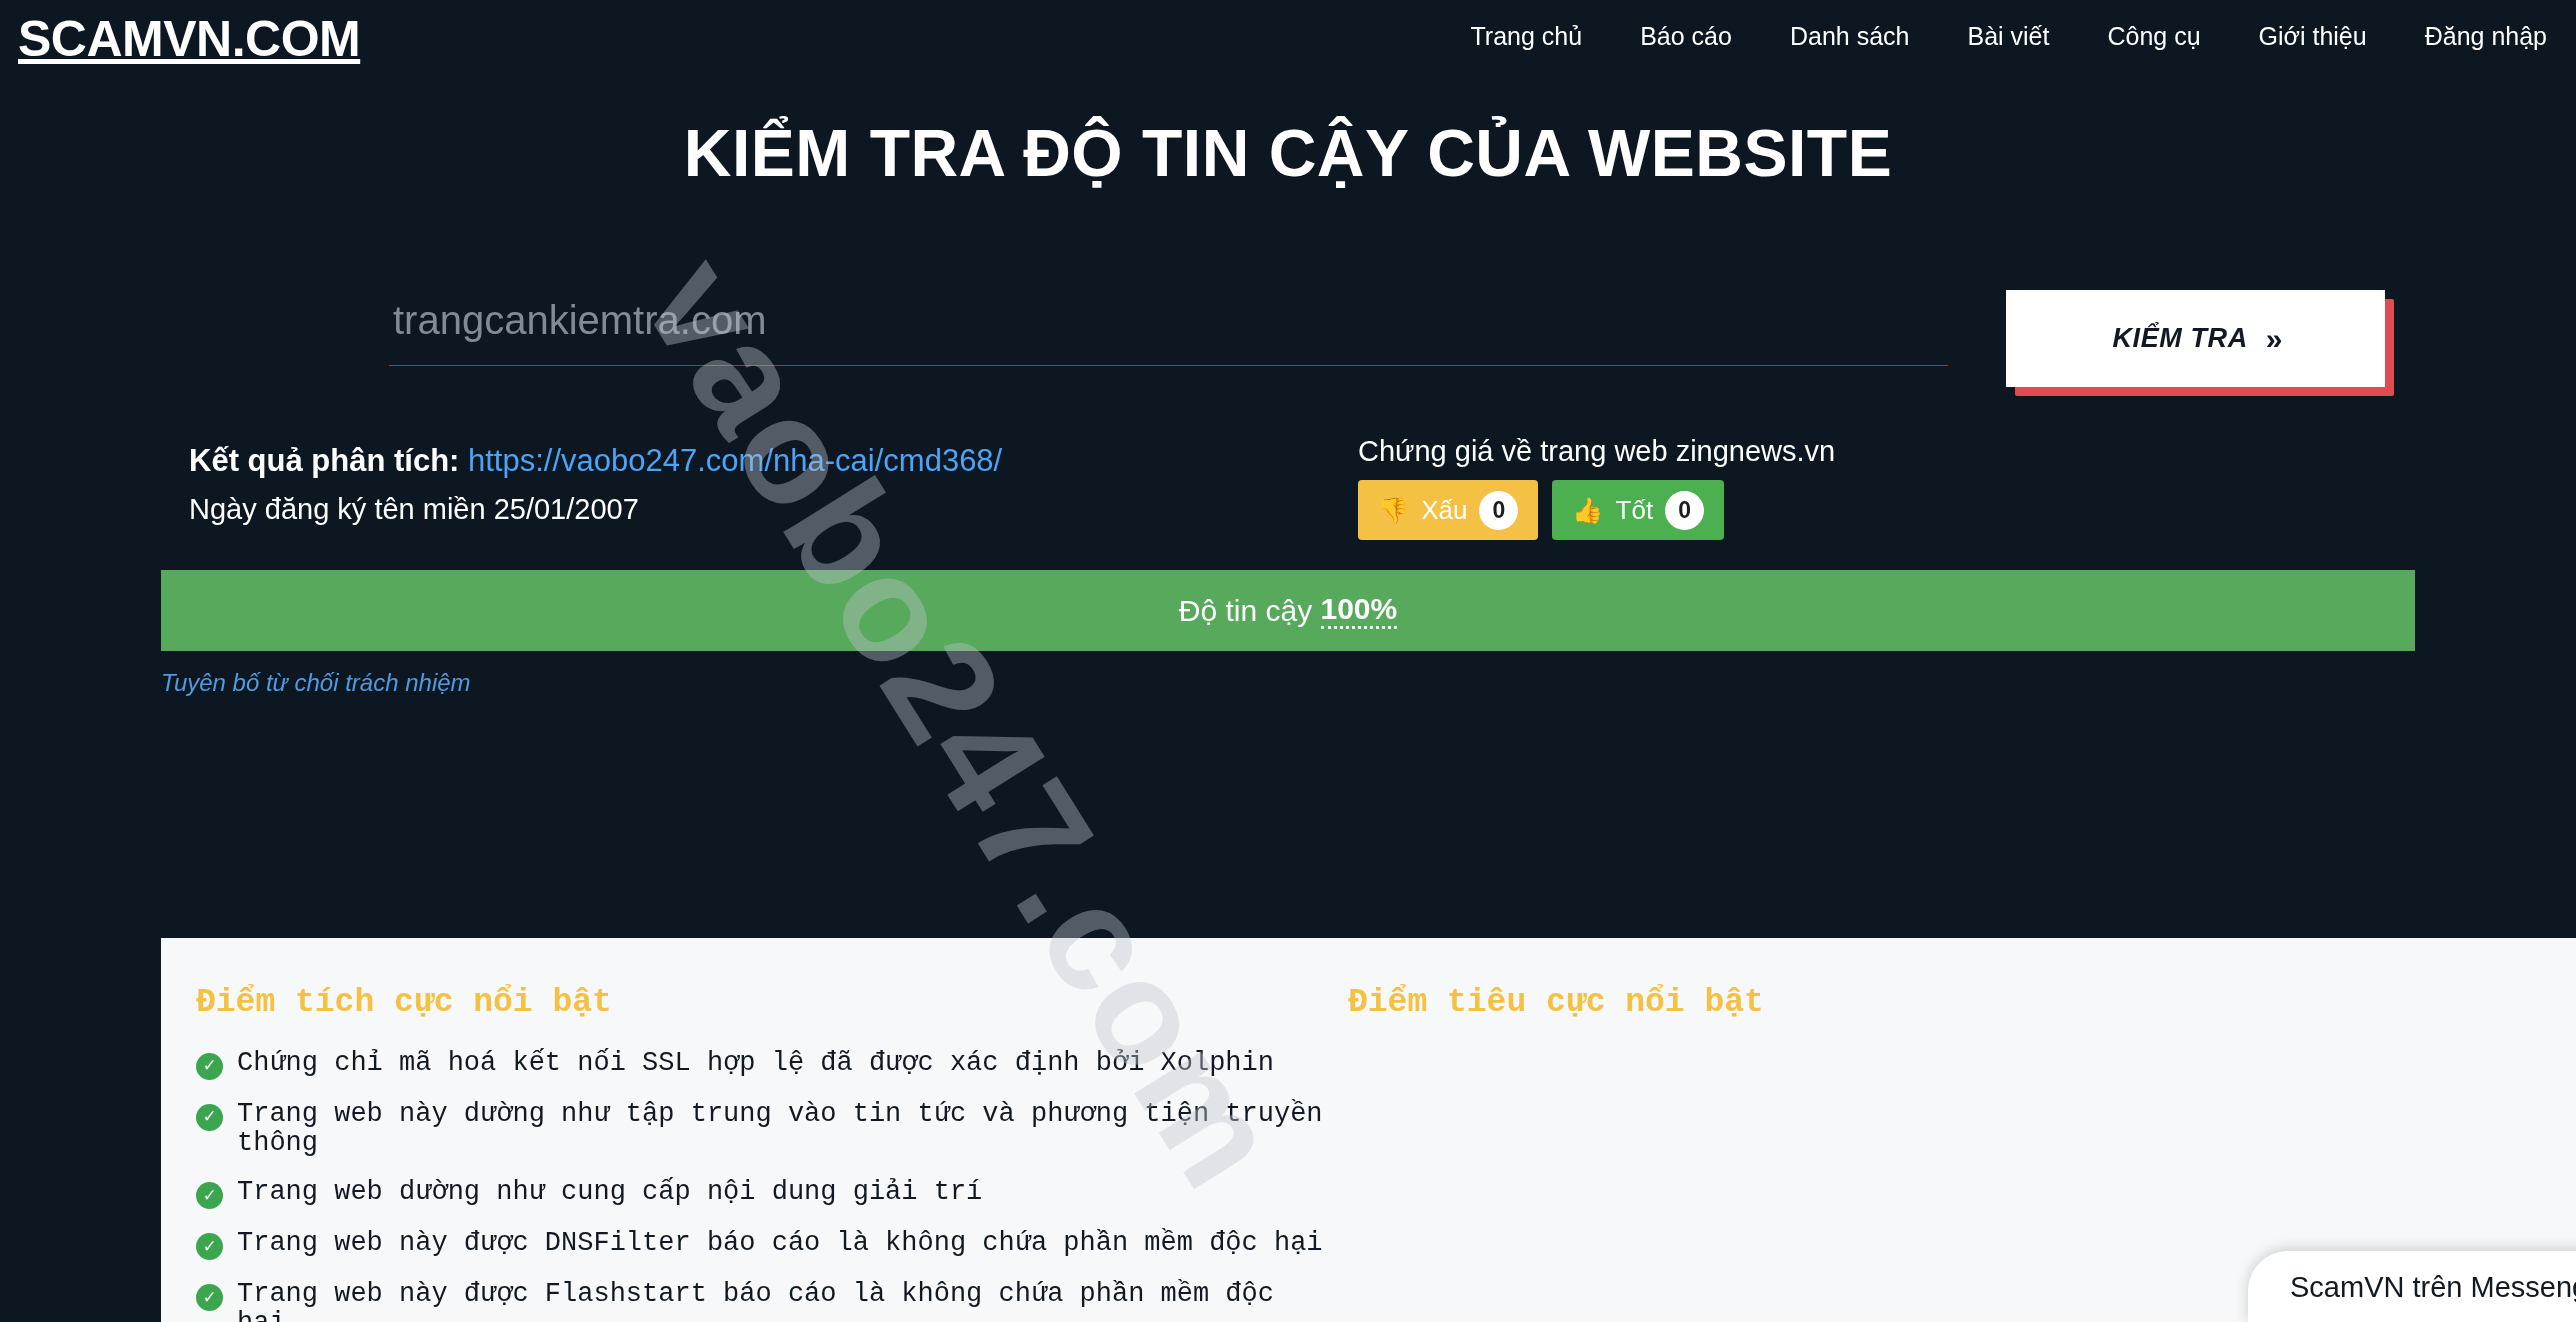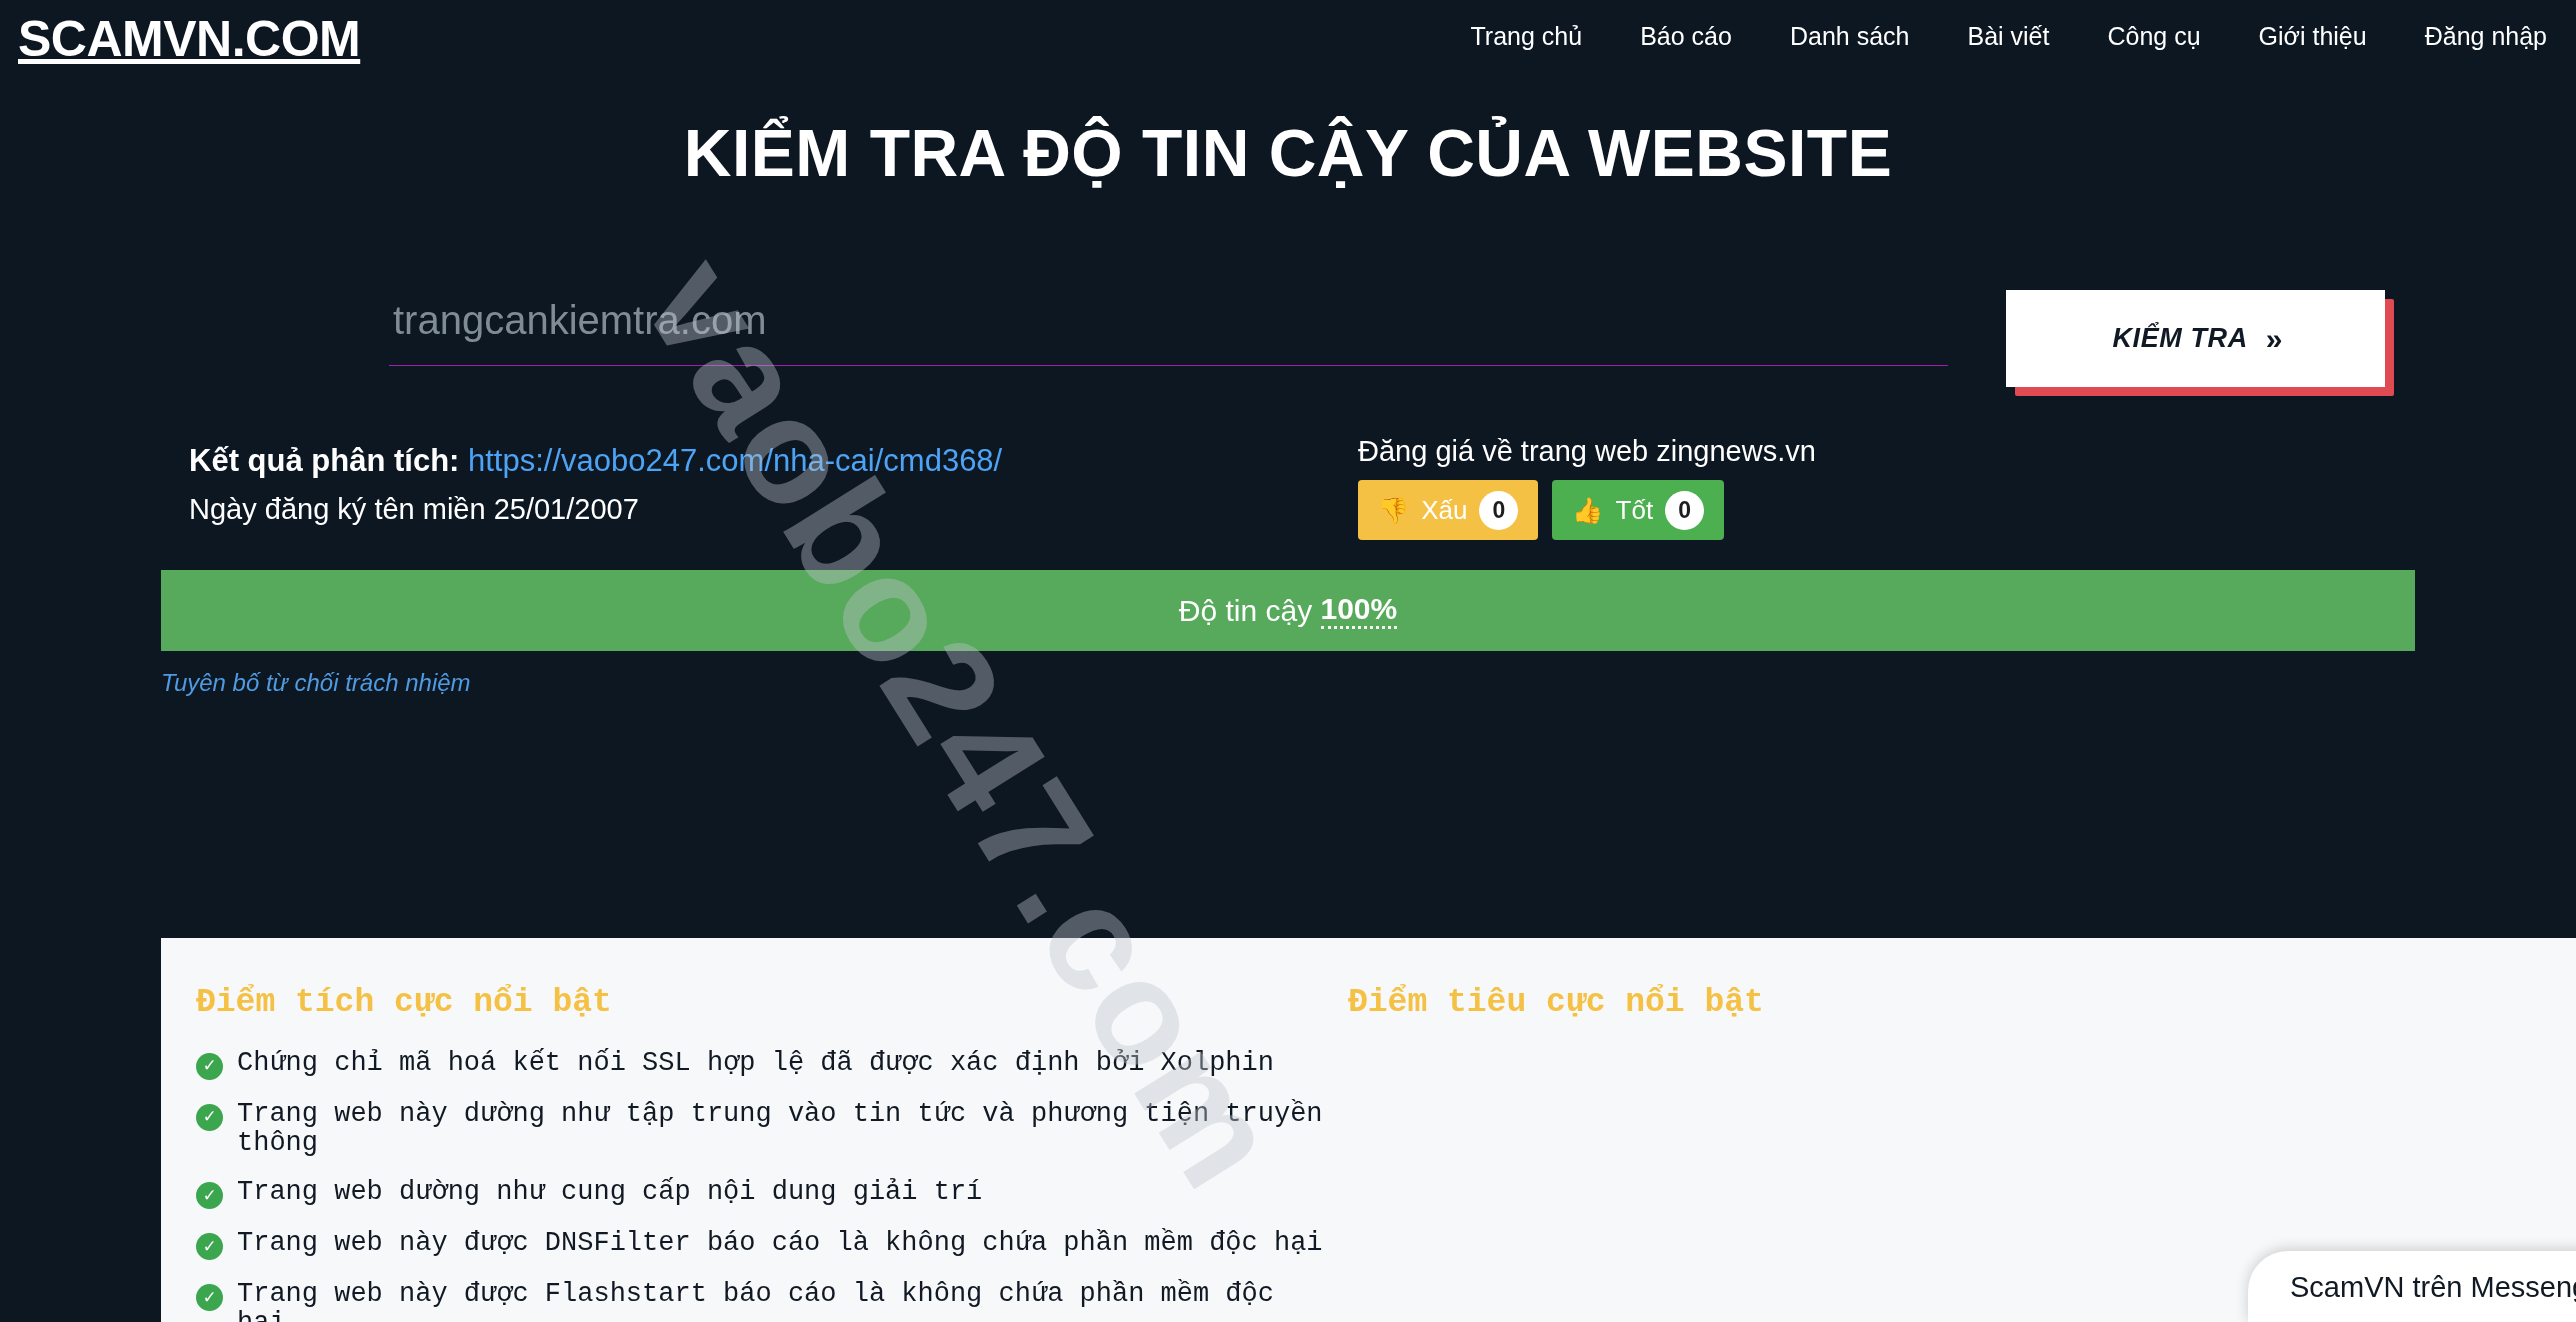--- a/index.html
+++ b/index.html
@@ -237,21 +237,21 @@
 
   
   <div class="result-area">
     <div class="result-line">
       <span>Kết quả phân tích:</span>
       <a class="result-url" href="#">https://vaobo247.com/nha-cai/cmd368/</a>
     </div>
     <div class="result-date">Ngày đăng ký tên miền 25/01/2007</div>
 
     <div class="rating-box">
-      <div class="rating-title">Đăng giá về trang web zingnews.vn</div>
+      <div class="rating-title">Chứng giá về trang web zingnews.vn</div>
       <div class="rating-buttons">
         <button class="rate-btn rate-bad">
           <span class="thumb">👎</span>
           <span>Xấu</span>
           <span class="rate-count">0</span>
         </button>
         <button class="rate-btn rate-good">
           <span class="thumb">👍</span>
           <span>Tốt</span>
           <span class="rate-count">0</span>

